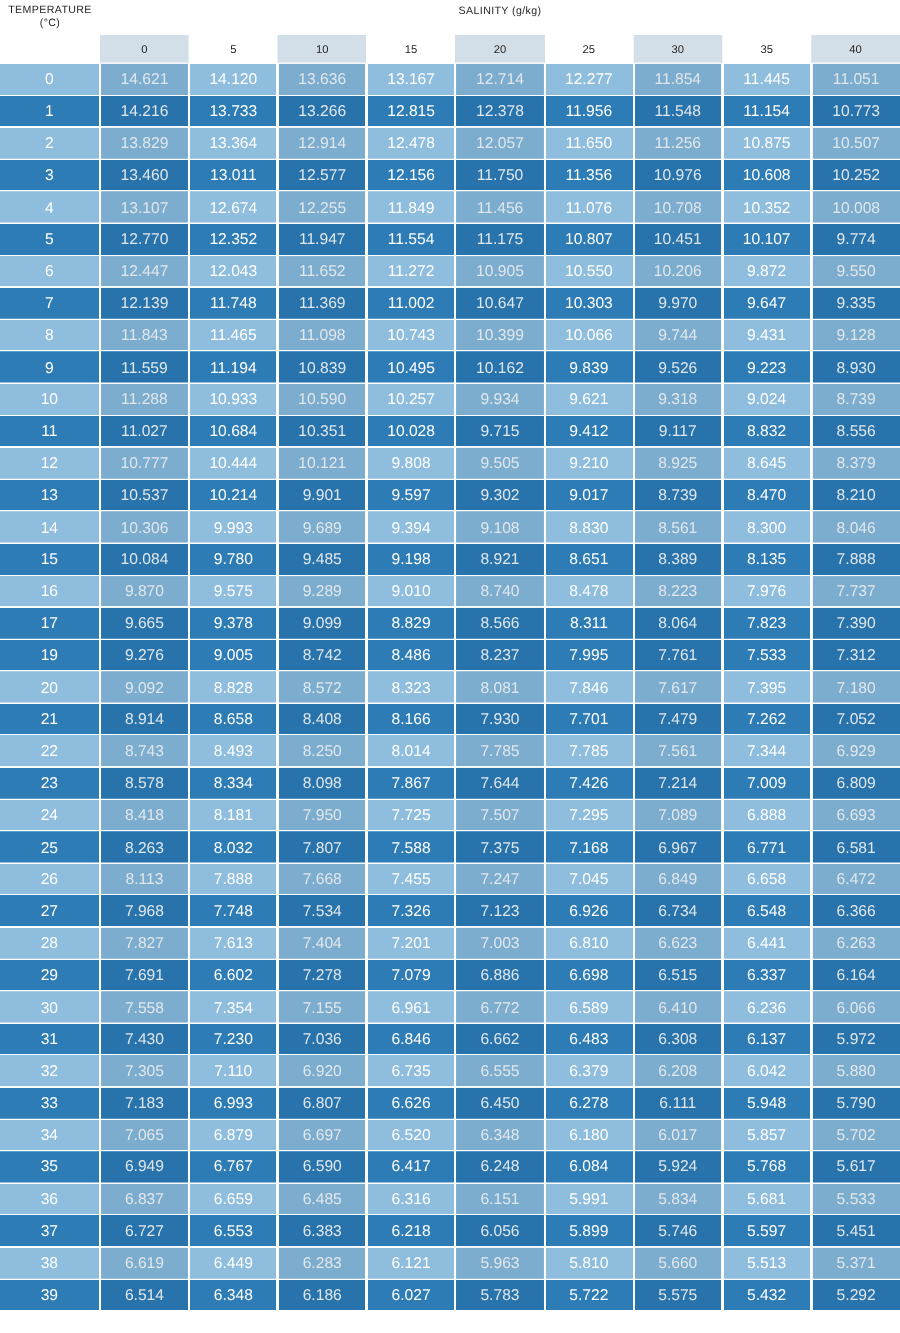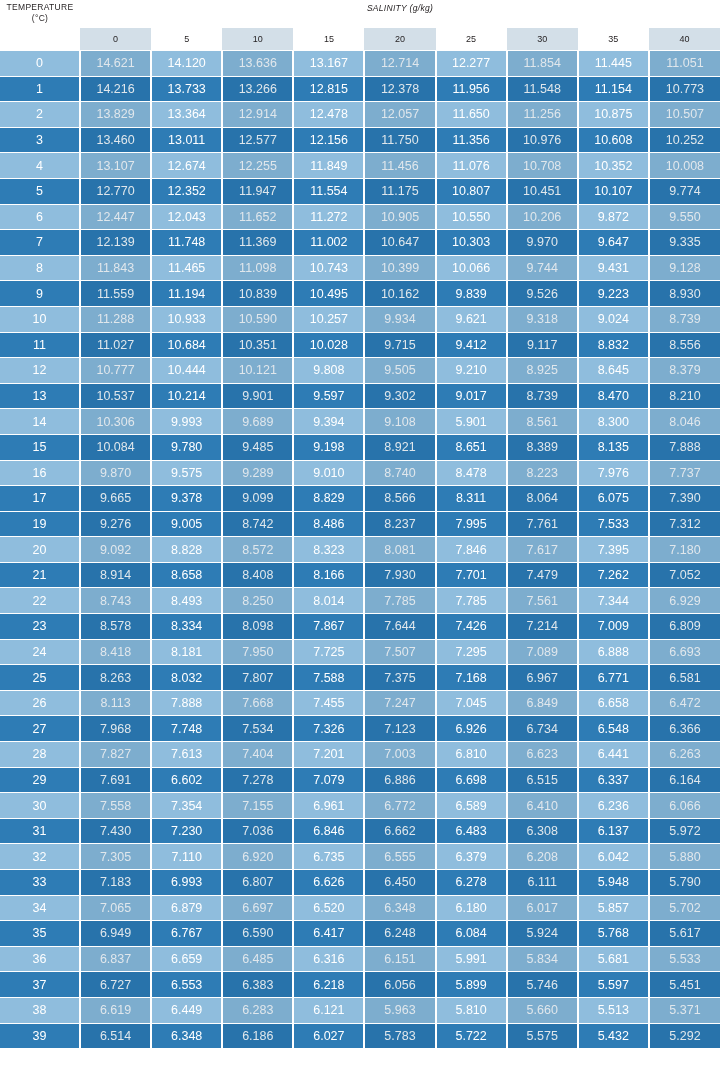--- a/index.html
+++ b/index.html
@@ -41,21 +41,20 @@
   }
   .sal-caption {
     position: absolute;
     left: 80px;
     top: 3px;
     width: 640px;
     text-align: center;
     font-size: 8.5px;
     letter-spacing: 0.3px;
     color: #231f20;
-    font-style: italic;
   }
 
   
   table.grid {
     border-collapse: collapse;
     table-layout: fixed;
     width: 720px;
   }
   table.grid col.rowlab { width: 80px; }
   table.grid col.datacol { width: 71.111px; }
@@ -333,21 +332,21 @@
           <td class="sep">8.470</td>
           <td class="tint sep">8.210</td>
         </tr>
         <tr class="even">
           <td class="rowlabel">14</td>
           <td class="tint firstdata">10.306</td>
           <td class="sep">9.993</td>
           <td class="tint sep">9.689</td>
           <td class="sep">9.394</td>
           <td class="tint sep">9.108</td>
-          <td class="sep">5.901</td>
+          <td class="sep">8.830</td>
           <td class="tint sep">8.561</td>
           <td class="sep">8.300</td>
           <td class="tint sep">8.046</td>
         </tr>
         <tr class="odd">
           <td class="rowlabel">15</td>
           <td class="tint firstdata">10.084</td>
           <td class="sep">9.780</td>
           <td class="tint sep">9.485</td>
           <td class="sep">9.198</td>
@@ -371,21 +370,21 @@
         </tr>
         <tr class="odd">
           <td class="rowlabel">17</td>
           <td class="tint firstdata">9.665</td>
           <td class="sep">9.378</td>
           <td class="tint sep">9.099</td>
           <td class="sep">8.829</td>
           <td class="tint sep">8.566</td>
           <td class="sep">8.311</td>
           <td class="tint sep">8.064</td>
-          <td class="sep">6.075</td>
+          <td class="sep">7.823</td>
           <td class="tint sep">7.390</td>
         </tr>
         <tr class="odd">
           <td class="rowlabel">19</td>
           <td class="tint firstdata">9.276</td>
           <td class="sep">9.005</td>
           <td class="tint sep">8.742</td>
           <td class="sep">8.486</td>
           <td class="tint sep">8.237</td>
           <td class="sep">7.995</td>

